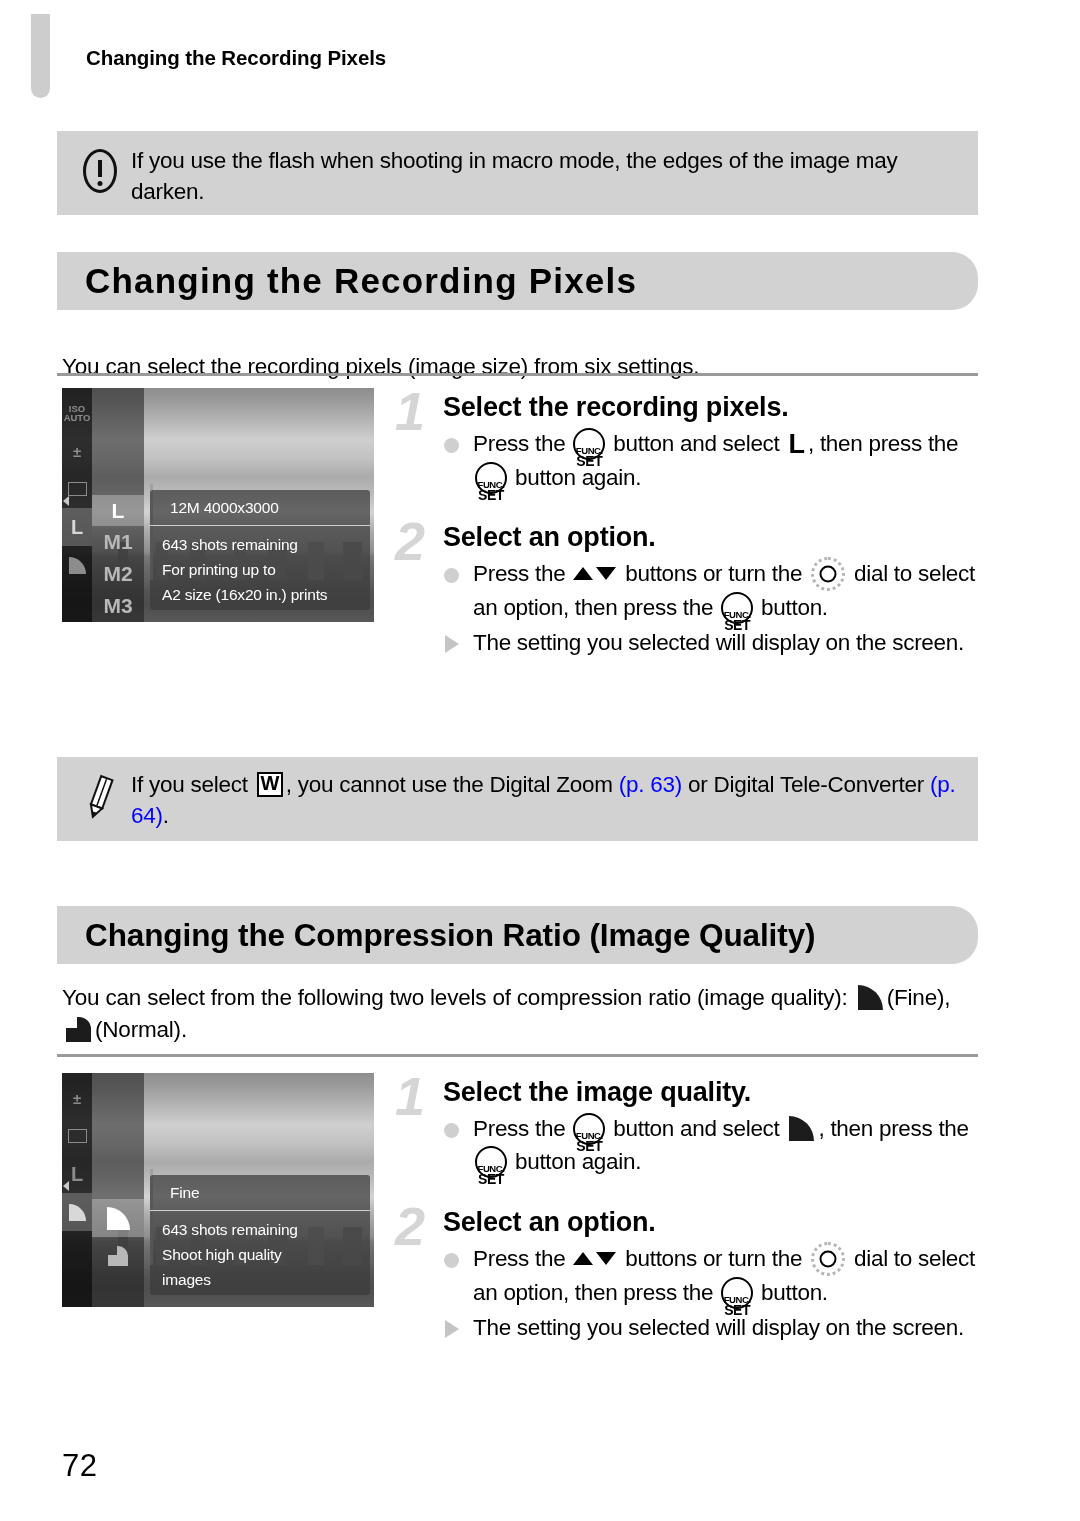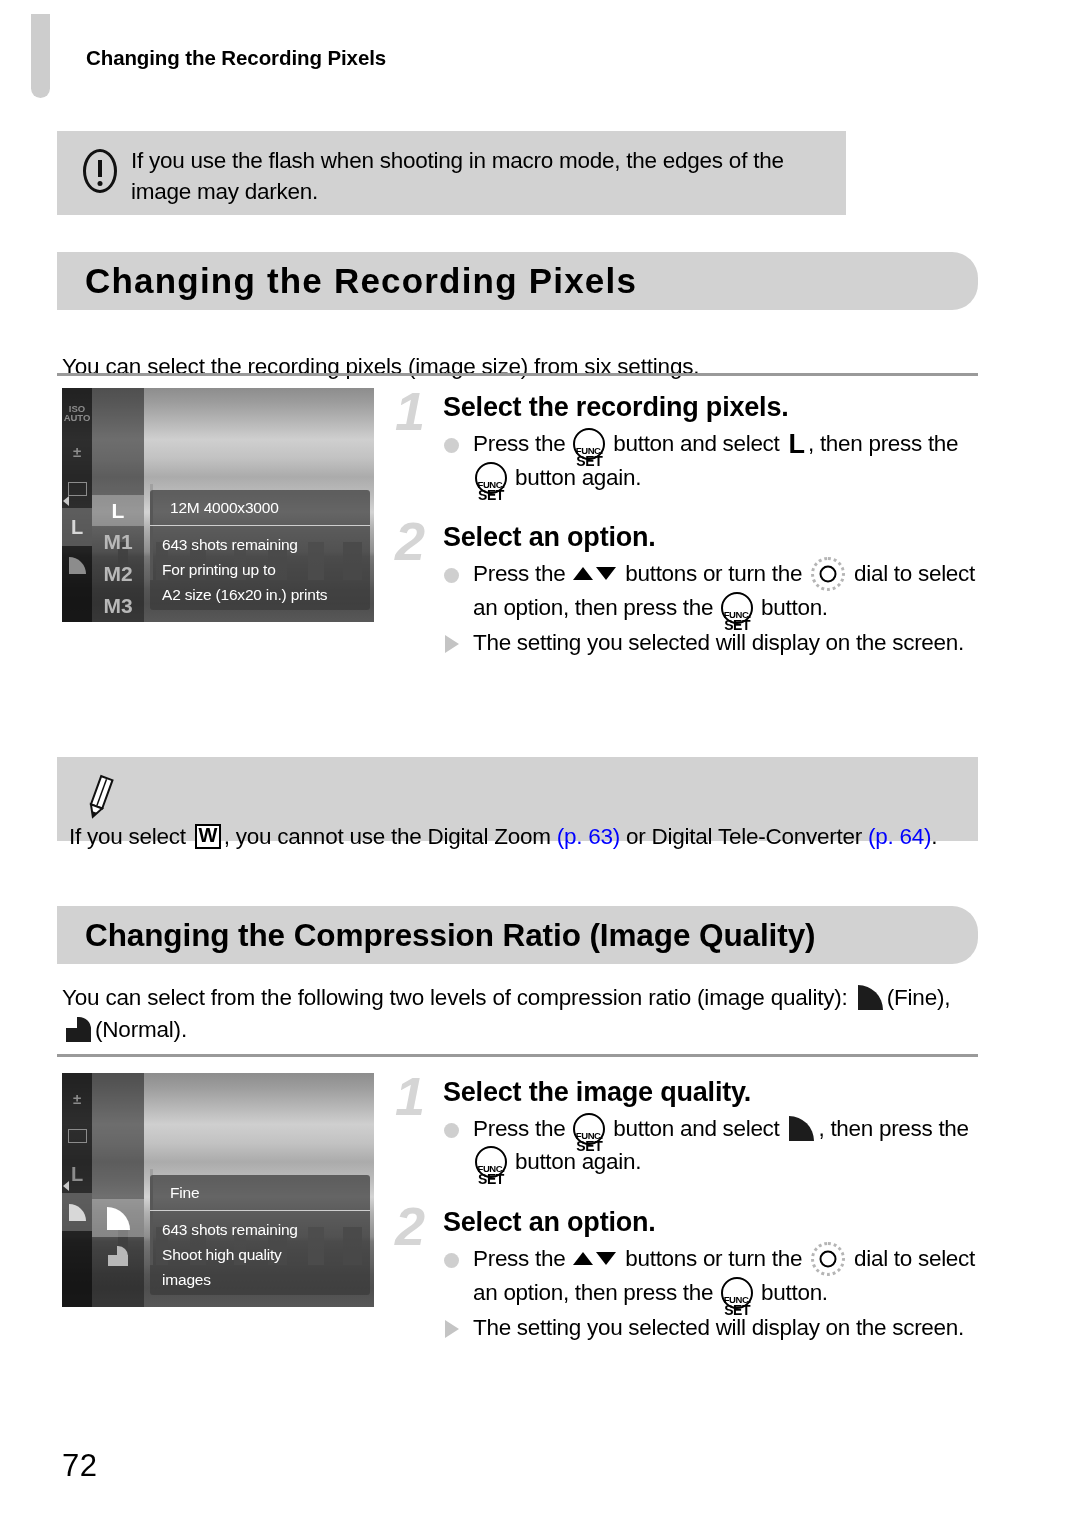--- a/index.html
+++ b/index.html
@@ -44,22 +44,22 @@
     justify-content: center;
     padding-top: 4px;
   }
   .callout .cal-text {
     flex: 1 1 auto;
     font-size: 22.5px;
     line-height: 31px;
     padding-right: 18px;
     letter-spacing: -0.25px;
   }
-  #warning-callout { left: 57px; top: 131px; width: 789px; height: 84px; padding: 14px 0 0 12px; }
-  #note-callout    { left: 57px; top: 757px; width: 921px; height: 84px; padding: 12px 0 0 12px; flex-direction: column; }
+  #warning-callout { left: 57px; top: 131px; width: 921px; height: 84px; padding: 14px 0 0 12px; }
+  #note-callout    { left: 57px; top: 757px; width: 921px; height: 84px; padding: 12px 0 0 12px; }
 
   
   .section-bar {
     position: absolute;
     background: #d2d2d2;
     border-radius: 0 26px 26px 0;
     display: flex;
     align-items: center;
   }
   .section-bar h2 {

